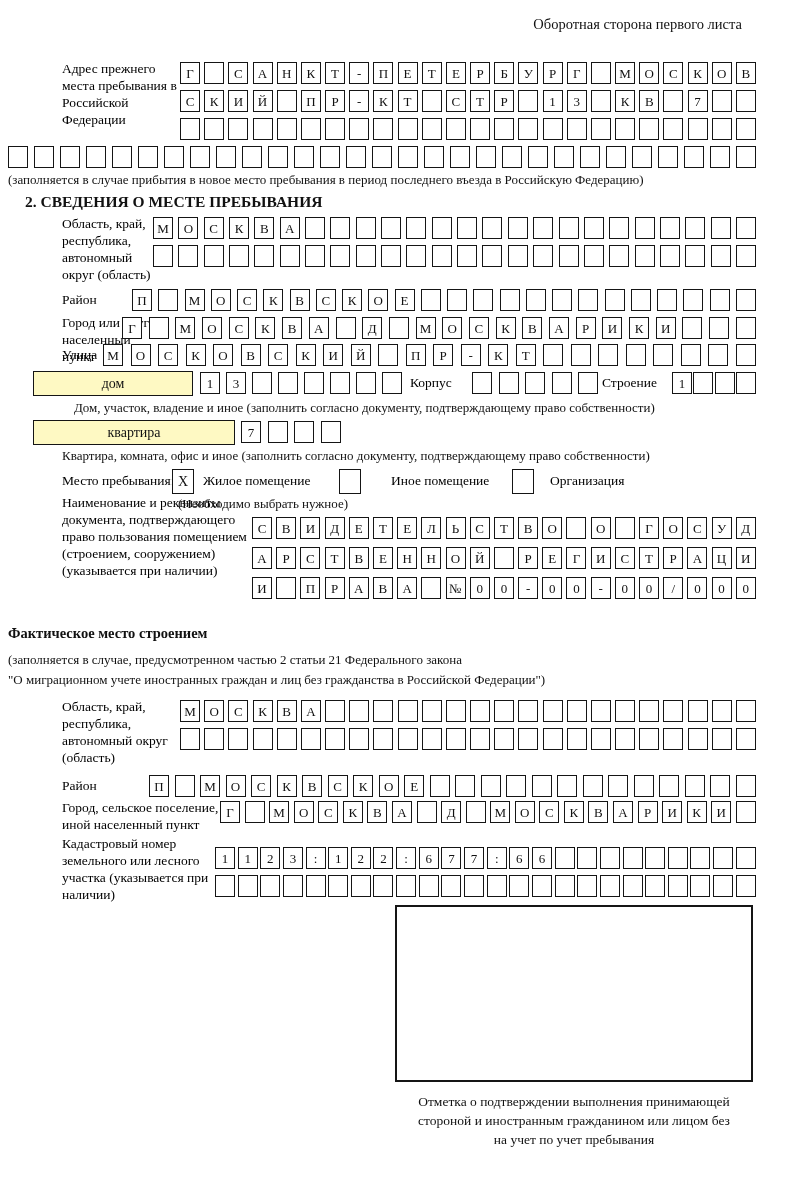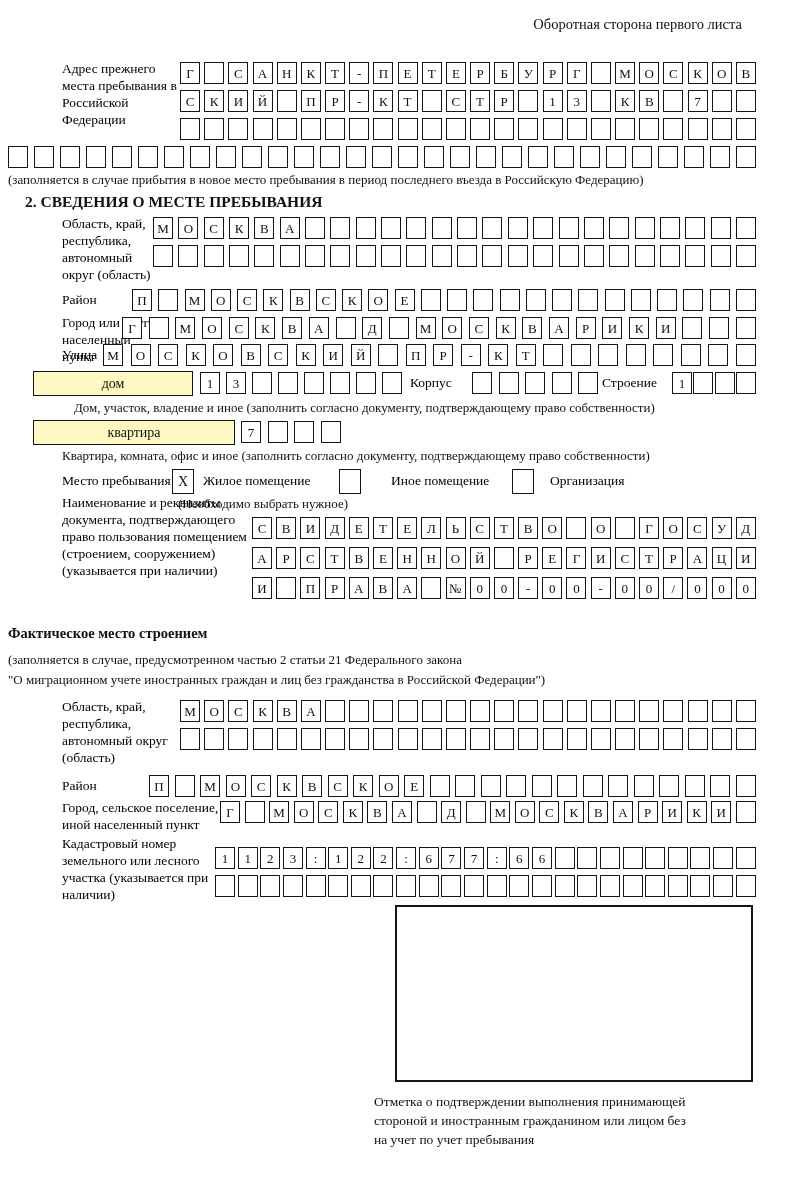--- a/index.html
+++ b/index.html
@@ -12,21 +12,21 @@
   .bold{font-weight:bold;}
   .cellrow{position:absolute;display:flex;justify-content:space-between;height:22px;}
   .cell{box-sizing:border-box;width:20px;height:22px;border:1.6px solid #151515;
         display:flex;align-items:center;justify-content:center;
         font-size:13px;line-height:1;background:#fff;}
   .bigbox{box-sizing:border-box;border:1.7px solid #151515;height:25px;
           display:flex;align-items:center;justify-content:center;font-size:14px;background:#fef9c3;}
   .cbox{height:25px;}
   .cbox .cell{width:22px;height:25px;font-size:14px;}
   .stampbox{box-sizing:border-box;border:2px solid #151515;background:#fff;}
-  .cap{font-size:13.5px;line-height:19px;text-align:left;}
+  .cap{font-size:13.5px;line-height:19px;text-align:center;}
 </style>
 </head>
 <body>
 
 <div id="page">
 
   <div class="abs" style="top:16px;right:58px;font-size:14.5px;">Оборотная сторона первого листа</div>
 
   <div class="abs lbl" style="left:62px;top:60px;width:122px;">Адрес прежнего места пребывания в Российской Федерации</div>
   <div class="cellrow" style="left:180px;top:62px;width:576px;">

